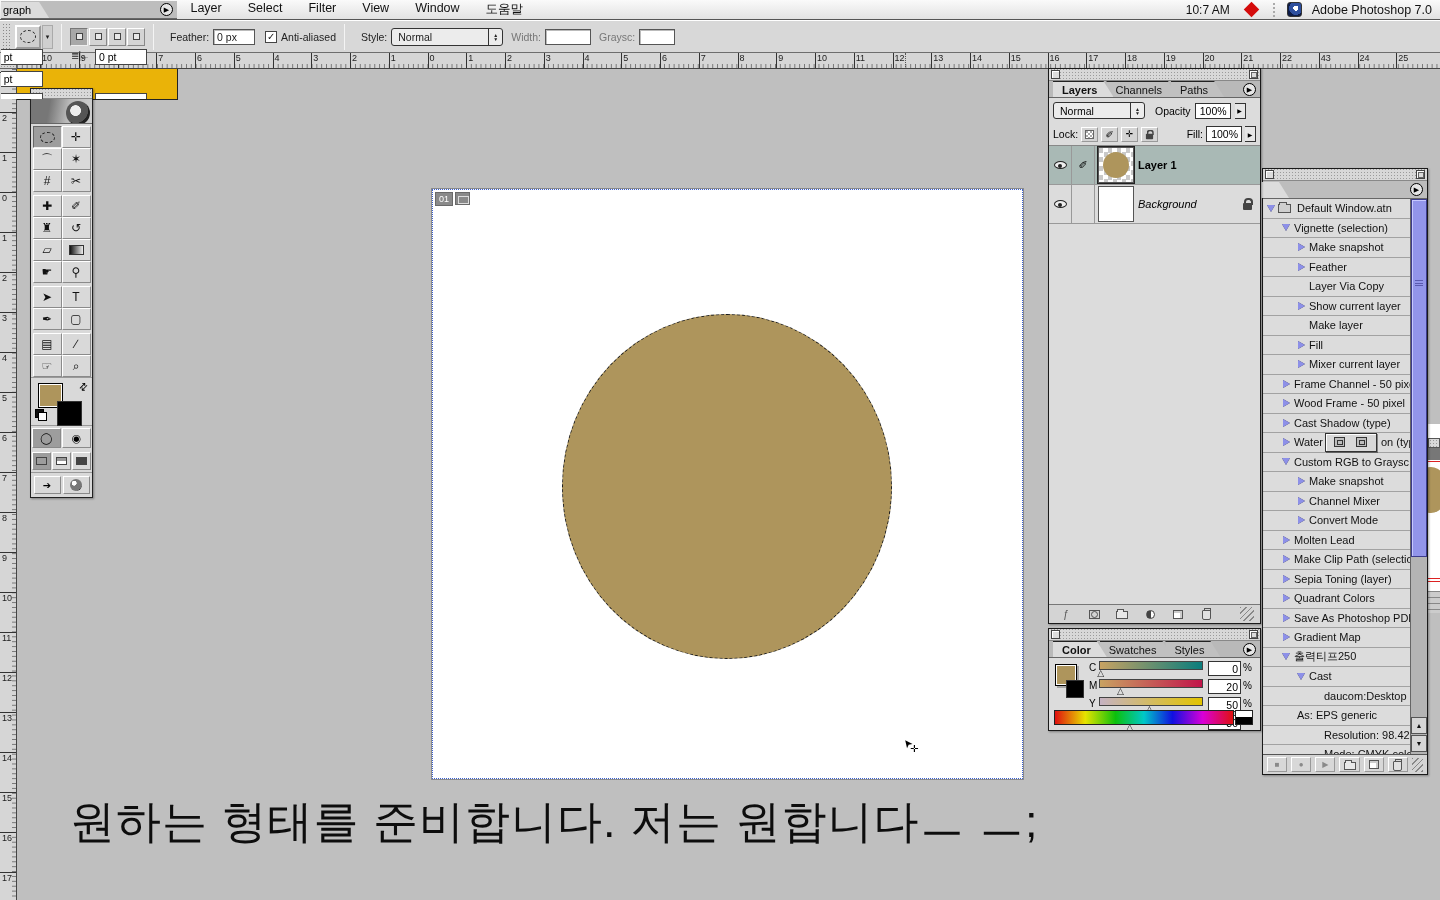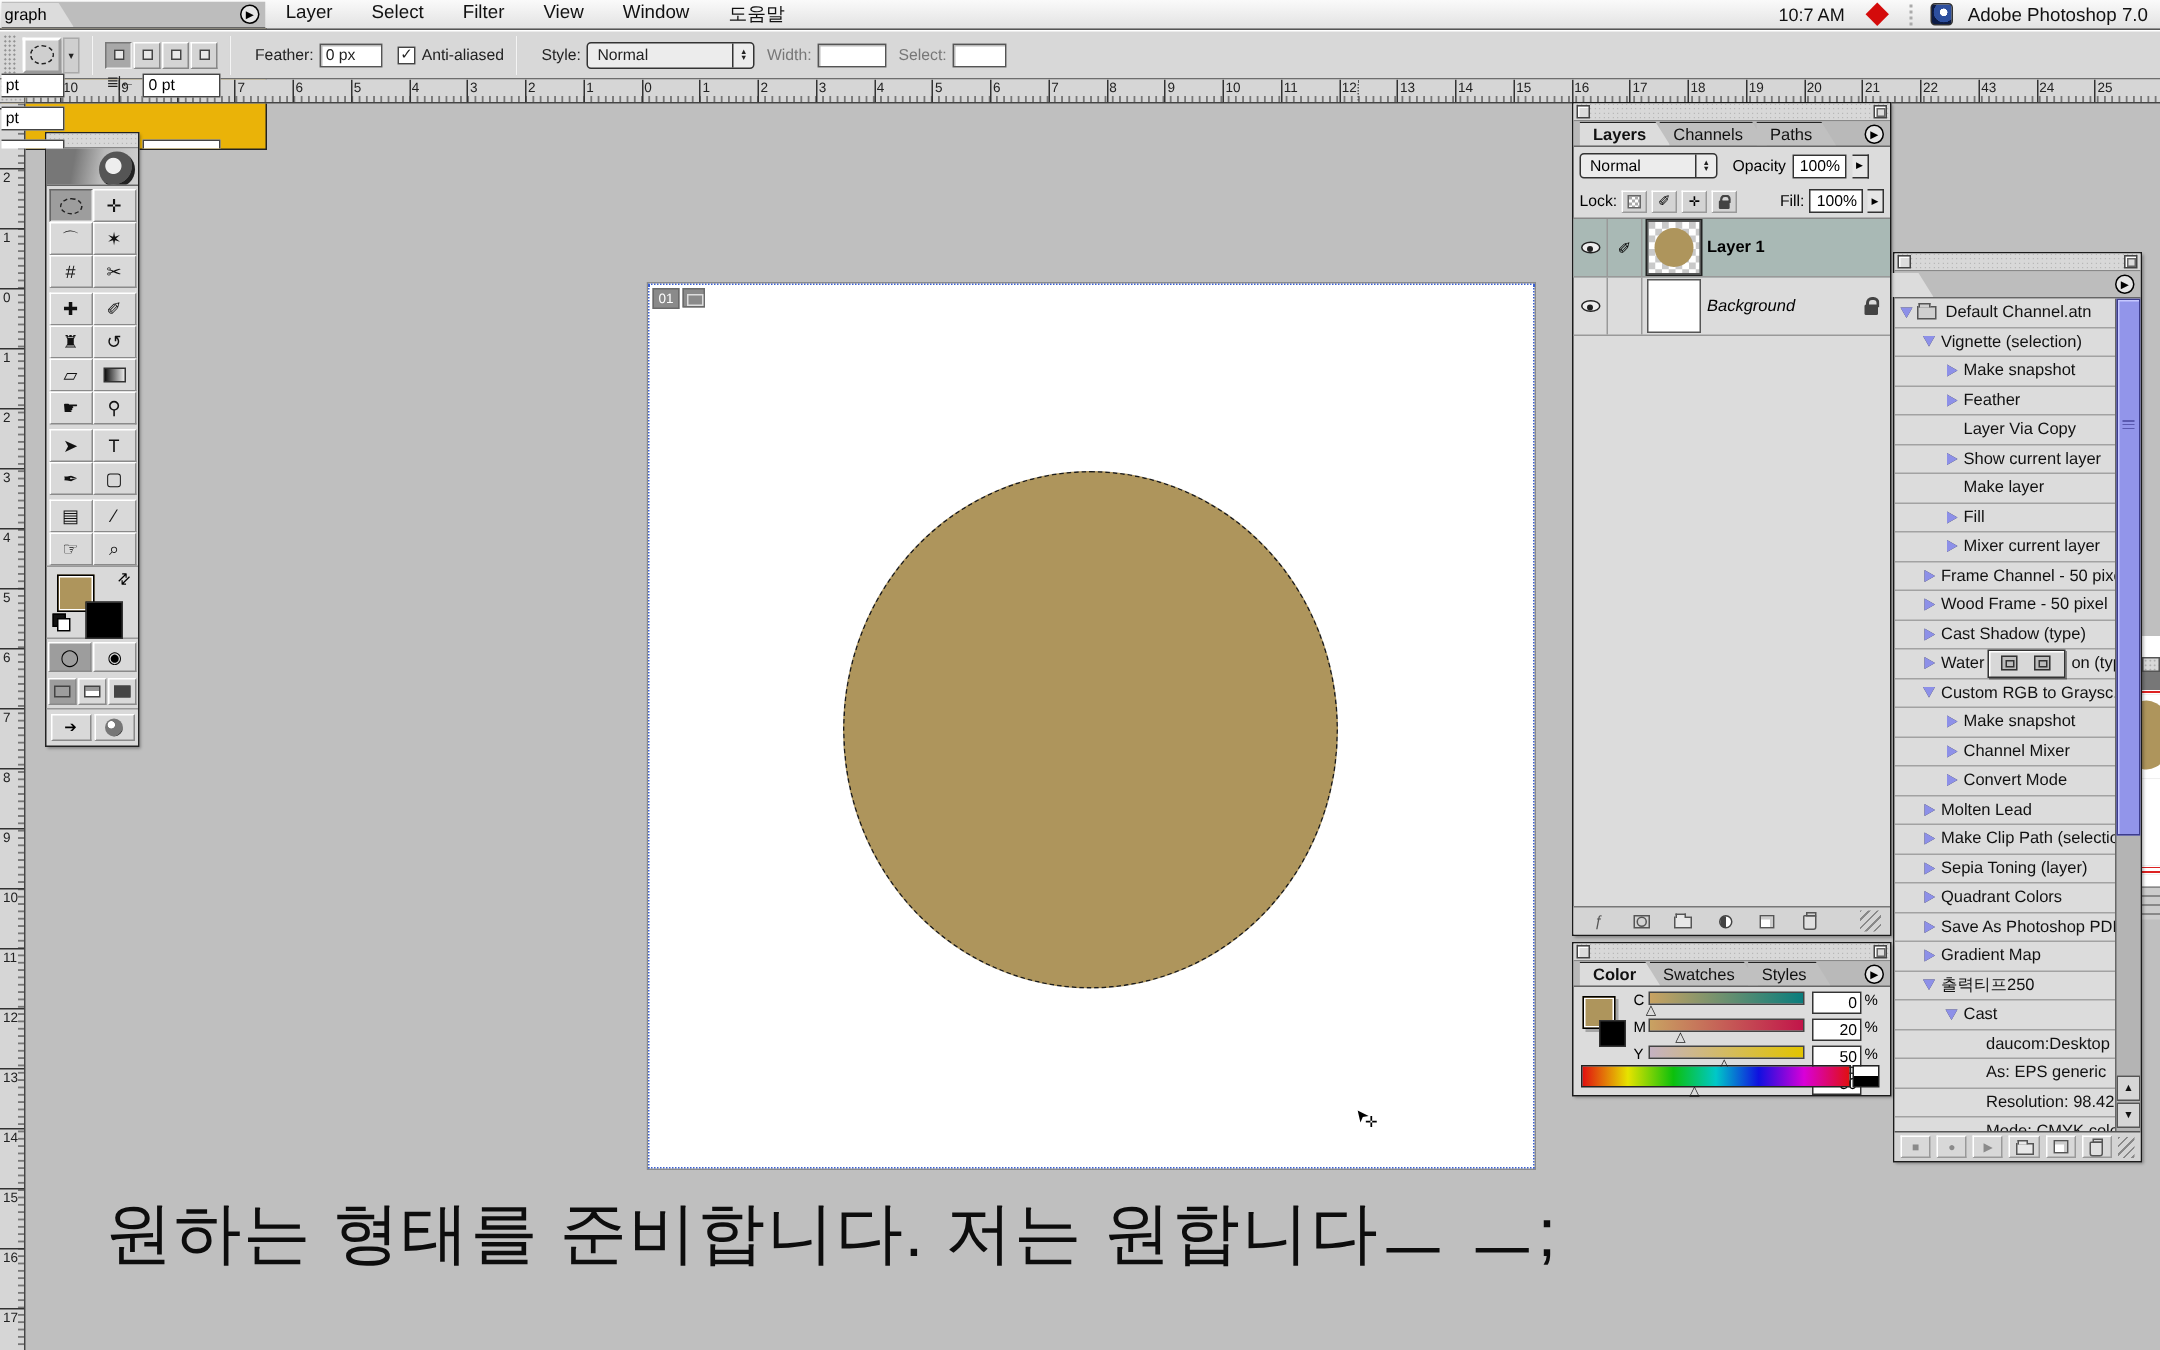--- a/index.html
+++ b/index.html
@@ -272,21 +272,21 @@
     <span class="ob-label">Style:</span>
     <div class="msel" style="width:112px;">
       <span>Normal</span>
       <span class="stp">
           <span>▲</span>
           <span>▼</span>
         </span>
     </div>
     <span class="ob-label" style="color:#777;">Width:</span>
     <div class="field" style="width:46px;"></div>
-    <span class="ob-label" style="color:#777;">Select:</span>
+    <span class="ob-label" style="color:#777;">Graysc:</span>
     <div class="field" style="width:36px;"></div>
   </div>
 
   <div class="corner"></div>
   <div class="hruler">
       <div class="hcursor"></div>
       <div class="htick" style="left: 23px;"></div>
       <div class="hlab" style="left: 25px;">10</div>
       <div class="htick" style="left: 61.75px;"></div>
       <div class="hlab" style="left: 63.75px;">9</div>
@@ -601,21 +601,21 @@
       <div class="atab"></div>
       <div class="pbtn">▶</div>
     </div>
     <div class="abody">
       <div class="alist">
           <div class="arow" style="padding-left: 2px;">
             <div class="atri">
               <span class="t-open"></span>
             </div>
             <span class="afolder"></span>
-            <span class="albl">Default Channel.atn</span>
+            <span class="albl">Default Window.atn</span>
           </div>
           <div class="arow" style="padding-left: 17px;">
             <div class="atri">
               <span class="t-open"></span>
             </div>
             <span class="albl">Vignette (selection)</span>
           </div>
           <div class="arow" style="padding-left: 32px;">
             <div class="atri">
               <span class="t-closed"></span>
@@ -752,21 +752,21 @@
           <div class="arow" style="padding-left: 32px;">
             <div class="atri">
               <span class="t-open"></span>
             </div>
             <span class="albl">Cast</span>
           </div>
           <div class="arow" style="padding-left: 47px;">
             <div class="atri"></div>
             <span class="albl">daucom:Desktop Fold...</span>
           </div>
-          <div class="arow" style="padding-left: 47px;">
+          <div class="arow" style="padding-left: 20px;">
             <div class="atri"></div>
             <span class="albl">As: EPS generic</span>
           </div>
           <div class="arow" style="padding-left: 47px;">
             <div class="atri"></div>
             <span class="albl">Resolution: 98.425 ...</span>
           </div>
           <div class="arow" style="padding-left: 47px;">
             <div class="atri"></div>
             <span class="albl">Mode: CMYK color</span>

